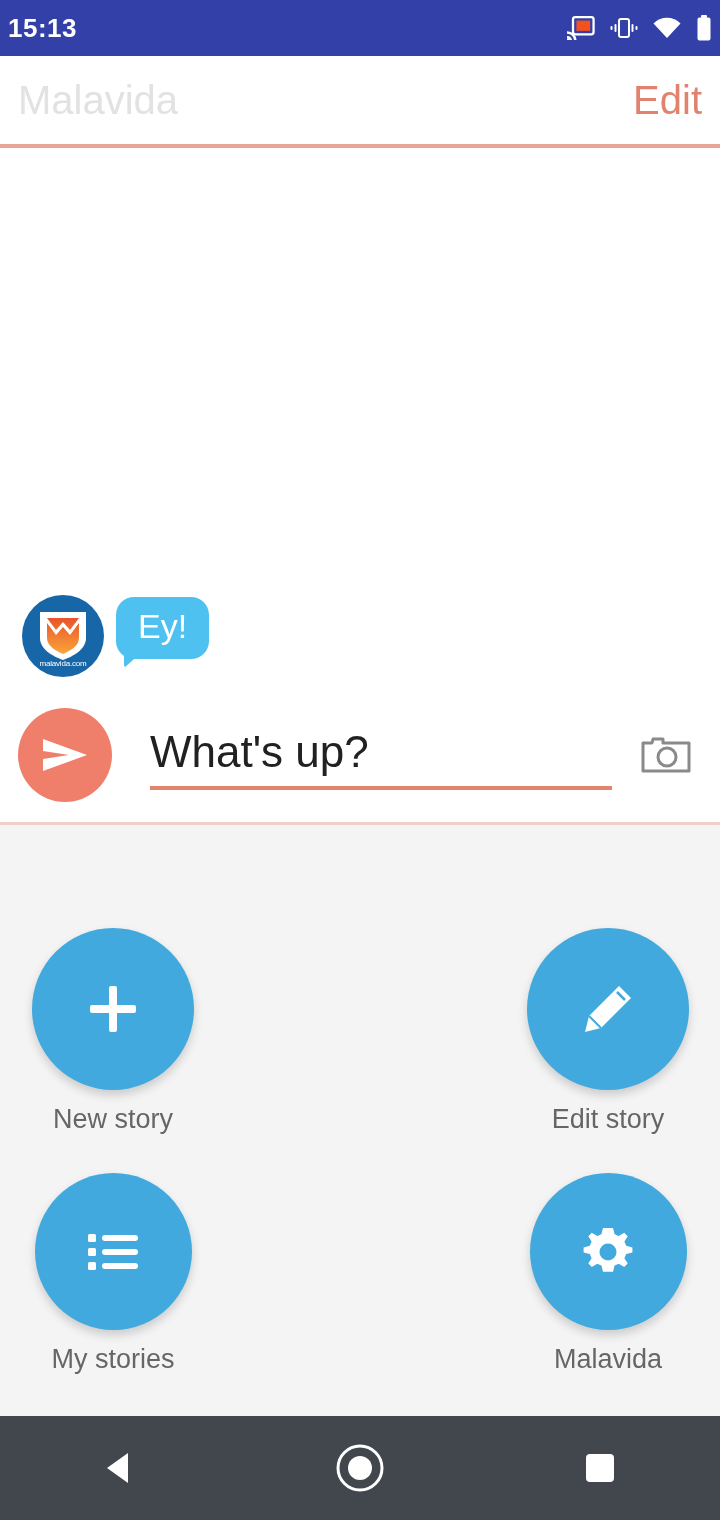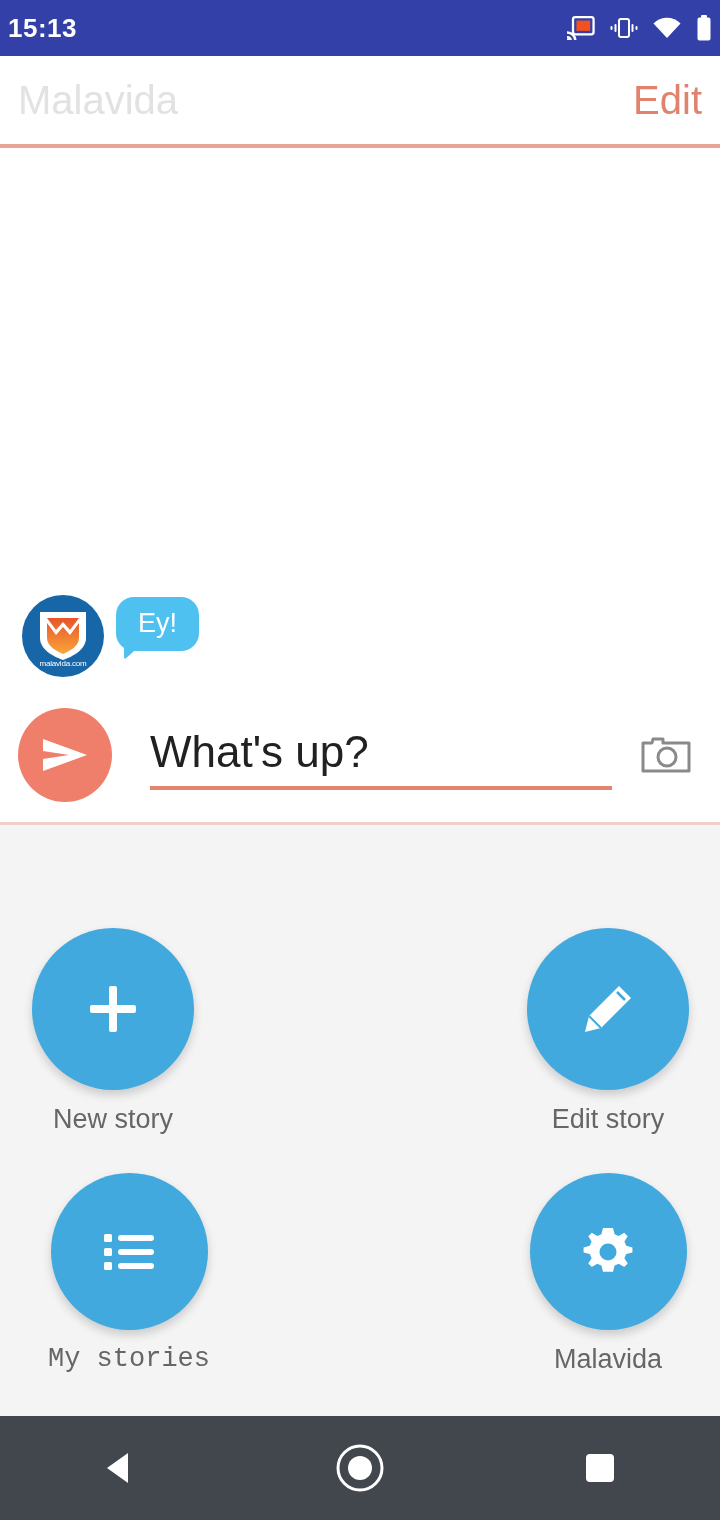--- a/index.html
+++ b/index.html
@@ -51,21 +51,21 @@
     display:flex; align-items:center; justify-content:center;
   }
   .avatar svg { display:block; }
   .avatar-domain {
     position:absolute; bottom:9px; left:0; width:100%;
     text-align:center; font-size:8px; color:#ffffff; letter-spacing:-.2px;
   }
   .bubble {
     position:relative; background:#4fc1f0; color:#ffffff;
     border-radius:18px; padding:12px 22px 14px 22px;
-    font-size:27px; line-height:1.05; margin-top:2px;
+    font-size:34px; line-height:1.05; margin-top:2px;
   }
   .bubble::after {
     content:""; position:absolute; left:8px; bottom:-9px;
     width:0; height:0;
     border-top:16px solid #4fc1f0;
     border-right:18px solid transparent;
     border-bottom-left-radius:4px;
   }
 
   
@@ -122,21 +122,21 @@
   .fab.big { width:162px; height:162px; }
   .fab.mid { width:157px; height:157px; }
   .action-label {
     margin-top:14px; font-size:27px; color:#666666; white-space:nowrap;
   }
 
   
   .a-new      { left:0px;   top:103px;  width:226px; }
   .a-video    { left:247px; top:77px;   width:226px; }
   .a-edit     { left:495px; top:103px;  width:226px; }
-  .a-mystory  { left:16px;   top:348px;  width:226px;font-family:Liberation Mono, monospace; }
+  .a-mystory  { left:0px;   top:348px;  width:226px; }
   .a-settings { left:495px; top:348px;  width:226px; }
 
   
   .navbar {
     position:absolute; bottom:0; left:0; width:720px; height:104px;
     background:#41474d;
     display:flex; align-items:center; justify-content:space-around;
   }
   .nav-btn {
     background:none; border:none; cursor:pointer;

